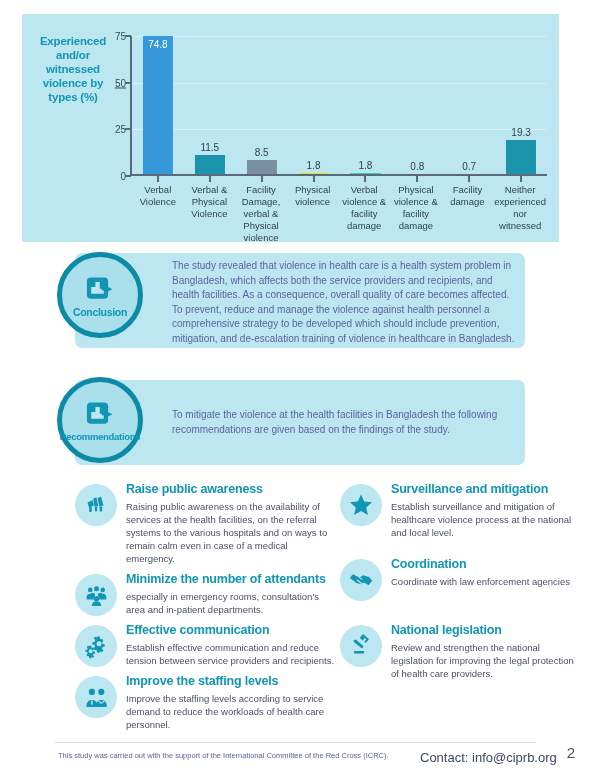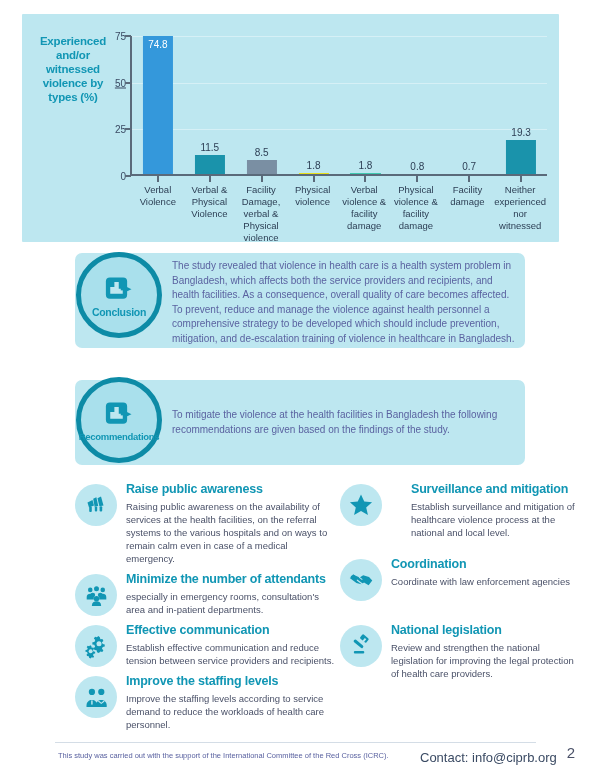--- a/index.html
+++ b/index.html
@@ -153,21 +153,20 @@
 
   .badge-circle {
     position: absolute;
     border-radius: 50%;
     background: #a9e0ec;
     border: 5px solid #0d8ba6;
     display: flex;
     flex-direction: column;
     align-items: center;
     justify-content: center;
-    margin-left: 19px;
   }
   .badge-concl { left: 57px; top: 252px; width: 86px; height: 86px; }
   .badge-rec   { left: 57px; top: 377px; width: 86px; height: 86px; }
 
   .badge-label {
     font-size: 10.5px;
     font-weight: bold;
     color: #1196b4;
     margin-top: 3px;
     letter-spacing: -0.3px;
@@ -435,21 +434,21 @@
           </g>
         </svg>
       </div>
       <div class="rec-body">
         <div class="rec-heading">Improve the staffing levels</div>
         <div class="rec-desc">Improve the staffing levels according to service demand to reduce the workloads of health care personnel.</div>
       </div>
     </div>
   </div>
 <div class="rec-col rec-col-right">
-    <div class="rec-item" style="margin-bottom: 18px; gap: 20px;">
+    <div class="rec-item" style="margin-bottom: 18px;">
       <div class="rec-icon-wrap">
         <svg width="26" height="26" viewBox="0 0 24 24">
           <path d="M12 2.2l3 6.6 7.2.7-5.4 4.8 1.6 7-6.4-3.7-6.4 3.7 1.6-7L1.8 9.5 9 8.8z" fill="#1196b4"></path>
         </svg>
       </div>
       <div class="rec-body">
         <div class="rec-heading">Surveillance and mitigation</div>
         <div class="rec-desc">Establish surveillance and mitigation of healthcare violence process at the national and local level.</div>
       </div>
     </div>

